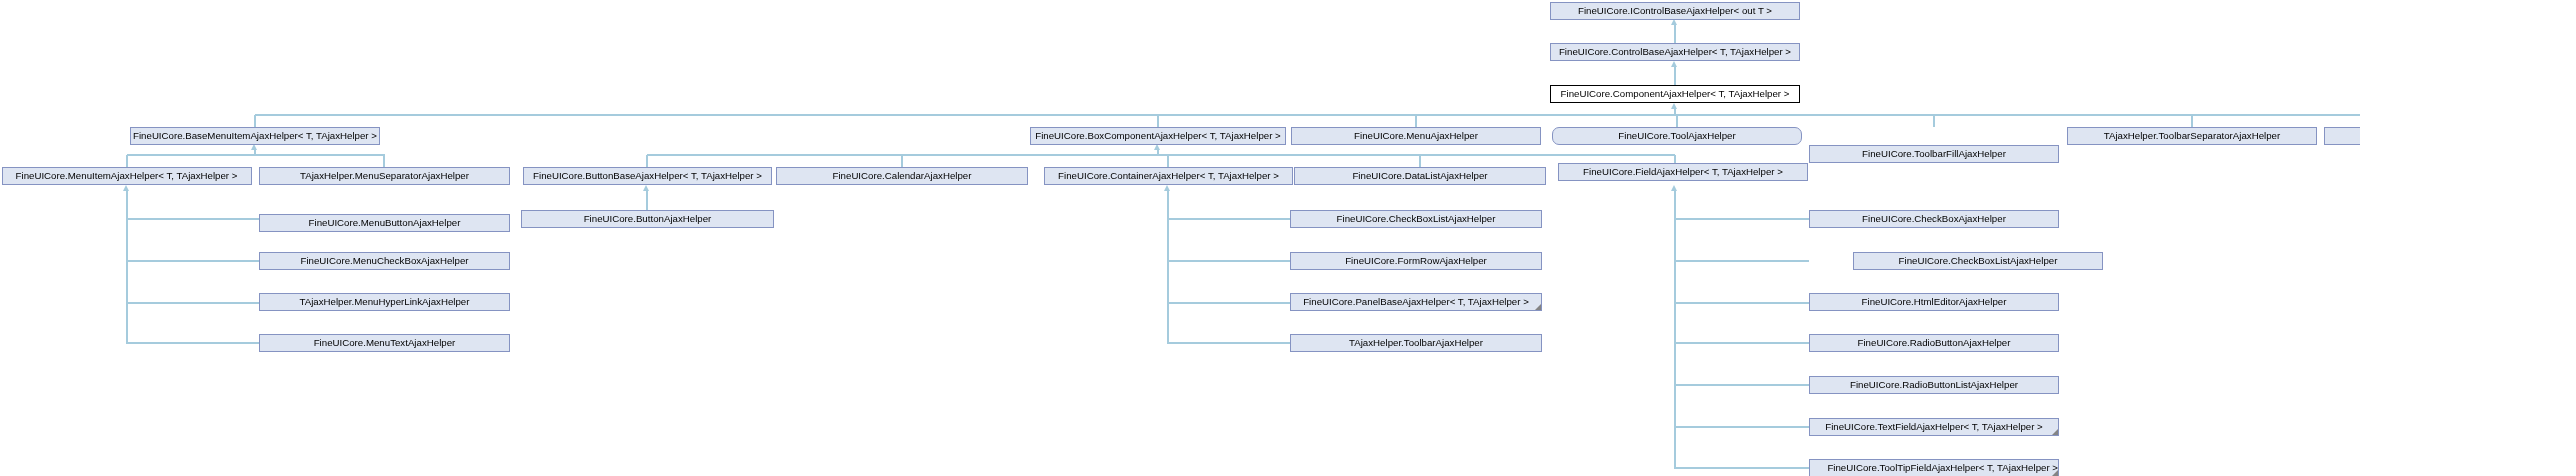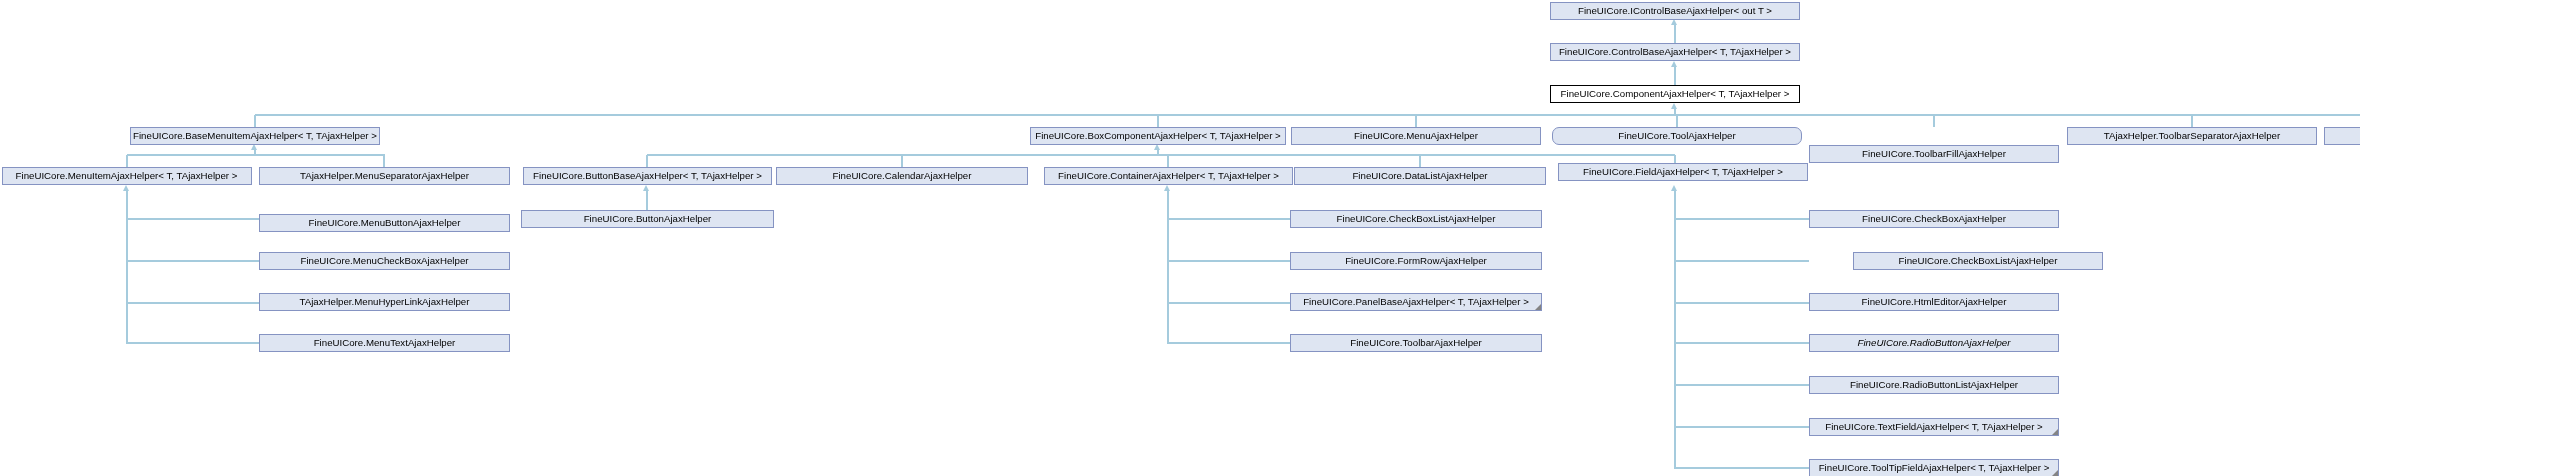--- a/index.html
+++ b/index.html
@@ -136,19 +136,19 @@
     <div class="node" style="left: 521px; top: 210px; width: 253px;">FineUICore.ButtonAjaxHelper</div>
     <div class="node" style="left: 1290px; top: 210px; width: 252px;">FineUICore.CheckBoxListAjaxHelper</div>
     <div class="node" style="left: 1809px; top: 210px; width: 250px;">FineUICore.CheckBoxAjaxHelper</div>
     <div class="node" style="left: 259px; top: 252px; width: 251px;">FineUICore.MenuCheckBoxAjaxHelper</div>
     <div class="node" style="left: 1290px; top: 252px; width: 252px;">FineUICore.FormRowAjaxHelper</div>
     <div class="node" style="left: 1809px; top: 252px; width: 250px; margin-left: 44px;">FineUICore.CheckBoxListAjaxHelper</div>
     <div class="node" style="left: 259px; top: 293px; width: 251px;">TAjaxHelper.MenuHyperLinkAjaxHelper</div>
     <div class="node" style="left: 1290px; top: 293px; width: 252px;">FineUICore.PanelBaseAjaxHelper&lt; T, TAjaxHelper &gt;<div class="fold-corner"></div></div>
     <div class="node" style="left: 1809px; top: 293px; width: 250px;">FineUICore.HtmlEditorAjaxHelper</div>
     <div class="node" style="left: 259px; top: 334px; width: 251px; text-align: center;">FineUICore.MenuTextAjaxHelper</div>
-    <div class="node" style="left: 1290px; top: 334px; width: 252px;">FineUICore.ToolbarAjaxHelper</div>
-    <div class="node" style="left: 1809px; top: 334px; width: 250px; font-style: italic;">FineUICore.RadioButtonAjaxHelper</div>
+    <div class="node" style="left: 1290px; top: 334px; width: 252px;">TAjaxHelper.ToolbarAjaxHelper</div>
+    <div class="node" style="left: 1809px; top: 334px; width: 250px;">FineUICore.RadioButtonAjaxHelper</div>
     <div class="node" style="left: 1809px; top: 376px; width: 250px;">FineUICore.RadioButtonListAjaxHelper</div>
     <div class="node" style="left: 1809px; top: 418px; width: 250px; text-align: center;">FineUICore.TextFieldAjaxHelper&lt; T, TAjaxHelper &gt;<div class="fold-corner"></div></div>
-    <div class="node" style="left: 1809px; top: 459px; width: 250px;">FineUICore.ToolTipFieldAjaxHelper&lt; T, TAjaxHelper &gt;<div class="fold-corner"></div></div>
+    <div class="node" style="left: 1809px; top: 459px; width: 250px; text-align: right;">FineUICore.ToolTipFieldAjaxHelper&lt; T, TAjaxHelper &gt;<div class="fold-corner"></div></div>
   </div>
 
 
 </body></html>

